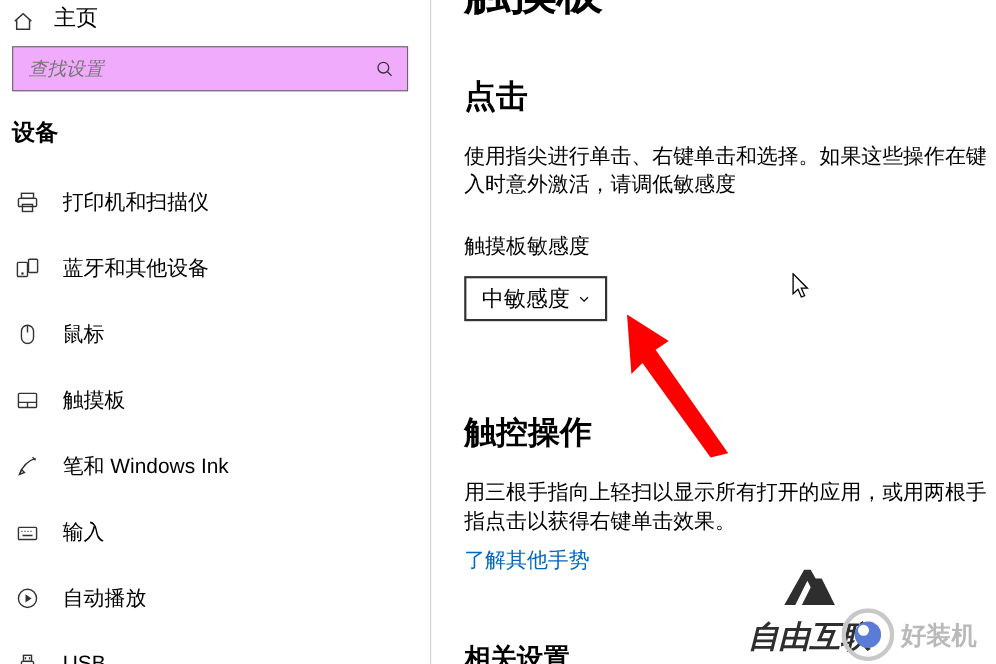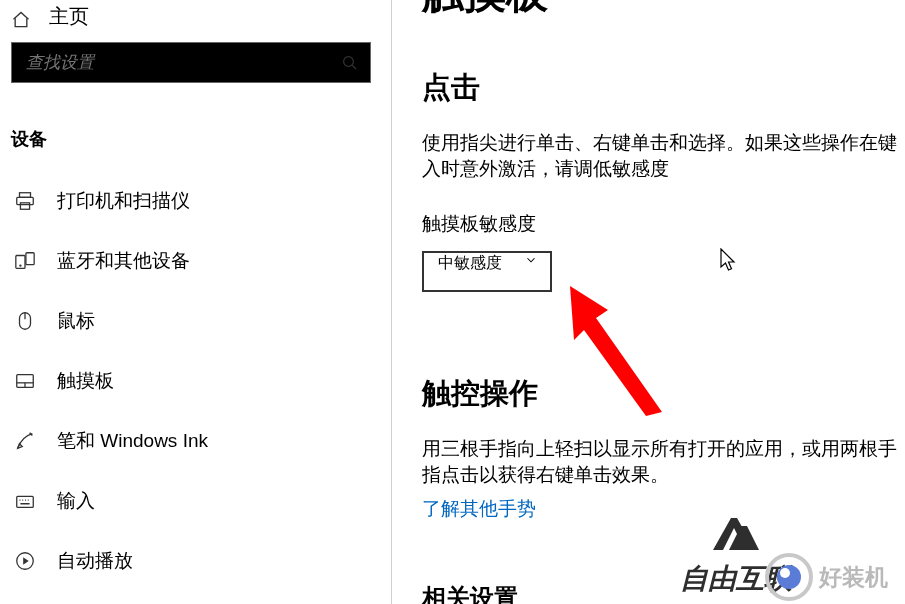--- a/index.html
+++ b/index.html
@@ -35,44 +35,44 @@
     color:#333;
   }
   .home-label { font-size: 20px; }
   .search-wrap {
     margin: 12px 10px 0 0;
   }
   .search-box {
     width: 360px;
     height: 41px;
     border: 1px solid #666;
-    background: #000000;
+    background: #f0abfc;
     display: flex;
     align-items: center;
     padding: 0 10px 0 14px;
   }
   .search-input {
     flex: 1;
     border: none;
     outline: none;
     font-size: 17px;
     color: #666;
     font-style: italic;
     font-family: inherit;
     background: transparent;
   }
   .search-icon {
     width: 20px; height: 20px;
     display:inline-flex;align-items:center;justify-content:center;
     color:#333;
   }
   .section-title {
-    font-size: 18px;
+    font-size: 21px;
     font-weight: 600;
-    margin-top: 44px;
+    margin-top: 23px;
     margin-bottom: 20px;
   }
   .nav-list { list-style: none; }
   .nav-item {
     display: flex;
     align-items: center;
     height: 60px;
     gap: 20px;
     cursor: pointer;
     padding-left: 2px;
@@ -110,24 +110,24 @@
   .field-label {
     font-size: 19px;
     margin-top: 30px;
     margin-bottom: 14px;
   }
   .dropdown {
     border: 2px solid #333;
     height: 41px;
     width: 130px;
     display:flex;
-    align-items:flex-start;
+    align-items:center;
     justify-content: space-between;
     padding: 0 12px 0 14px;
-    font-size: 16px;
+    font-size: 20px;
     cursor:pointer;
   }
   .chev { width:14px;height:14px;display:inline-flex;align-items:center;justify-content:center; }
   .gap-big { height: 82px; }
   .link { color:#0067c0; font-size:19px; cursor:pointer; margin-top: 8px; display:inline-block;}
   .heading3 { font-size: 24px; font-weight:600; margin-top: 60px; margin-bottom: 8px;}
   .arrow-annot {
     position:absolute;
     left:566px; top:282px;
     pointer-events:none;

